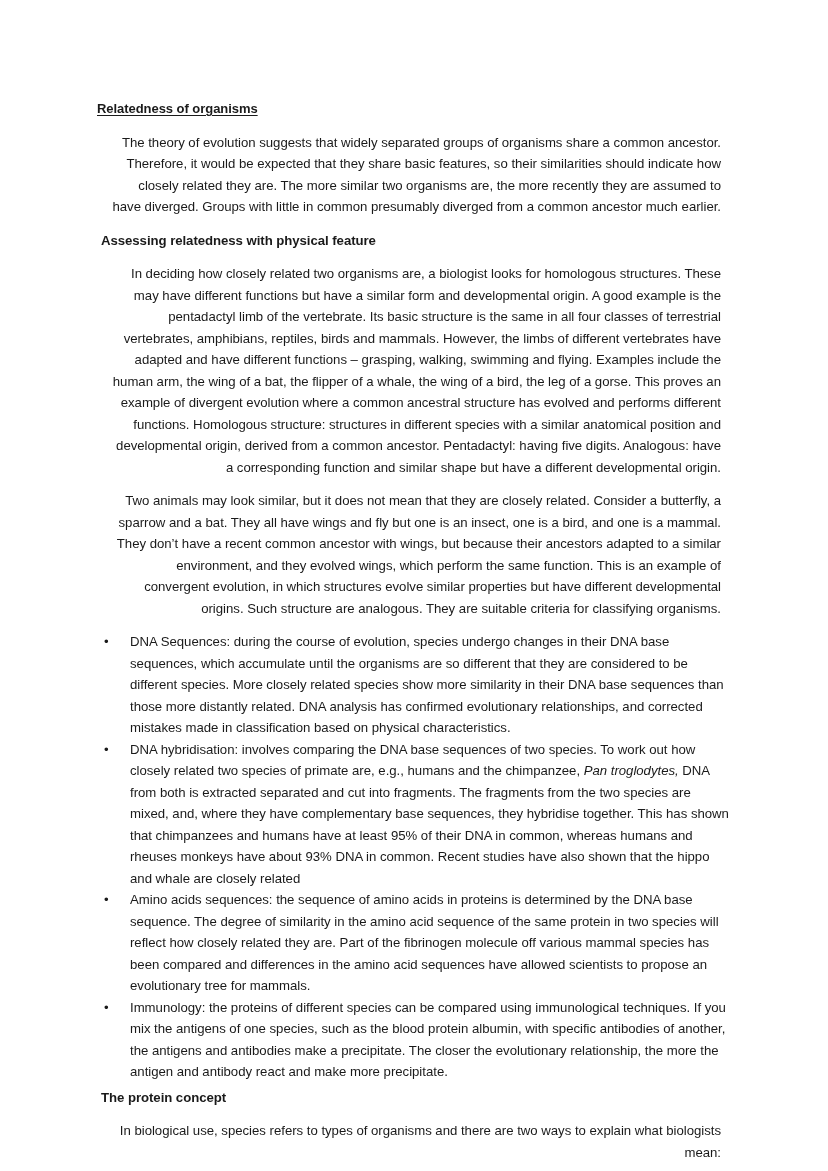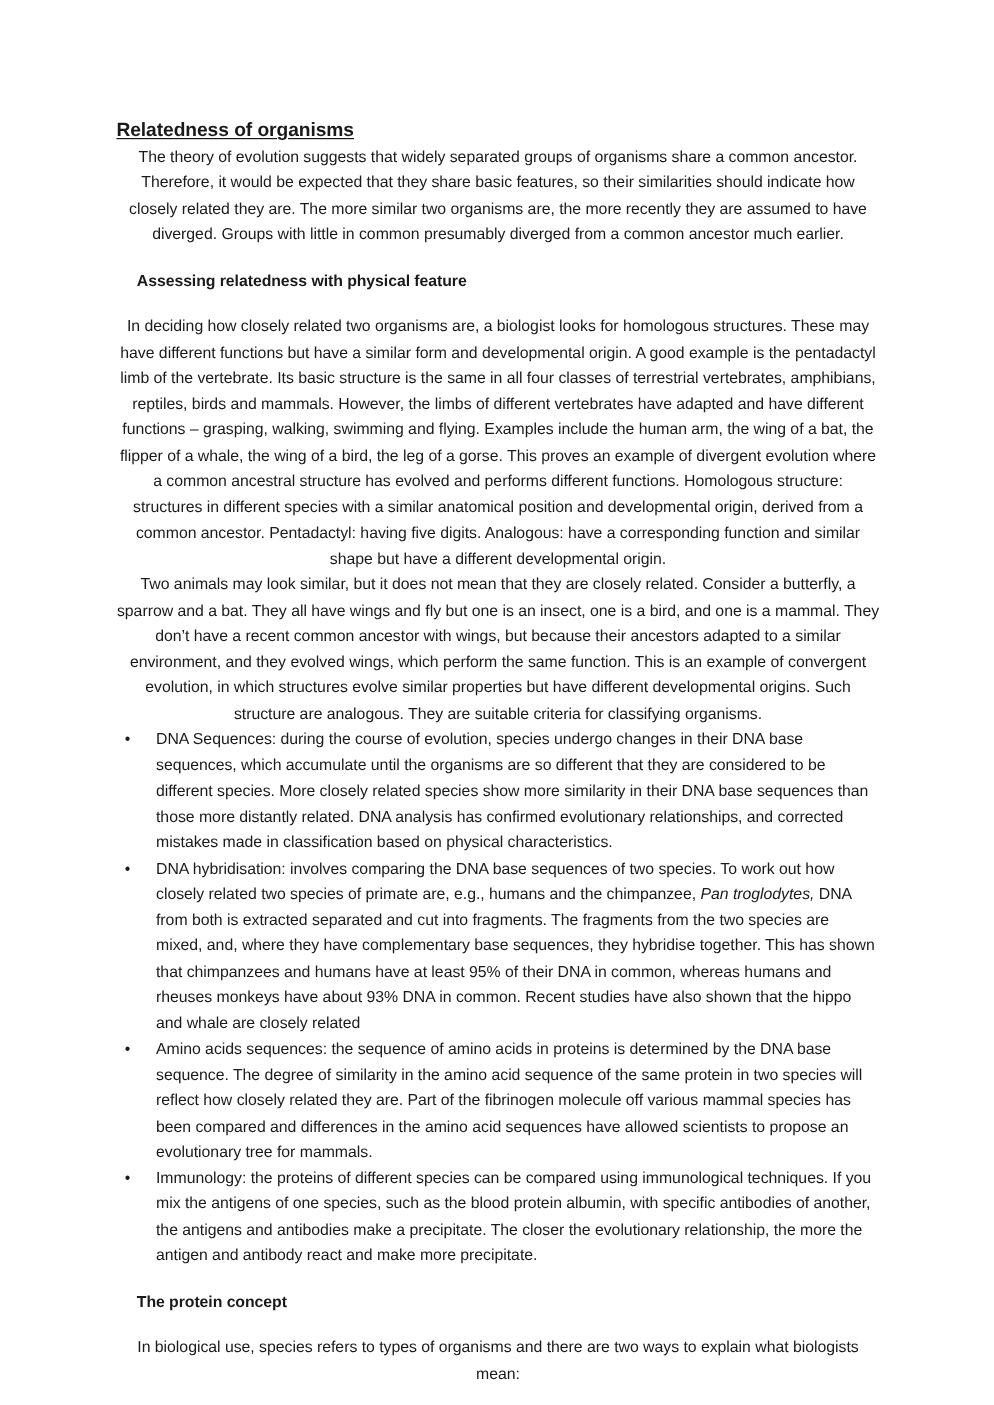--- a/index.html
+++ b/index.html
@@ -21,44 +21,44 @@
     background: #ffffff;
     box-sizing: border-box;
   }
   .doc-body {
     position: absolute;
     left: 97px;
     top: 98px;
     width: 636px;
   }
   h1.doc-title {
-    font-size: 16px;
+    font-size: 13px;
     font-weight: bold;
     line-height: 21.5px;
     margin: 0;
     padding: 0;
     text-decoration: underline;
     text-underline-offset: 2px;
     letter-spacing: -0.05px;
   }
   h2.section-heading {
     font-size: 13.2px;
     font-weight: bold;
     line-height: 21.5px;
-    margin: 17px;
+    margin: 4px;
     padding: 0;
     letter-spacing: -0.05px;
   }
   p.para {
     font-size: 13.2px;
     font-weight: normal;
     line-height: 21.5px;
-    margin: 0;
+    margin: 12px;
     padding: 0;
-    text-align: center;
+    text-align: right;
     letter-spacing: -0.02px;
   }
   ul.bullet-list {
     list-style: none;
     margin: 0;
     padding: 0;
   }
   ul.bullet-list > li {
     position: relative;
     padding-left: 33px;

